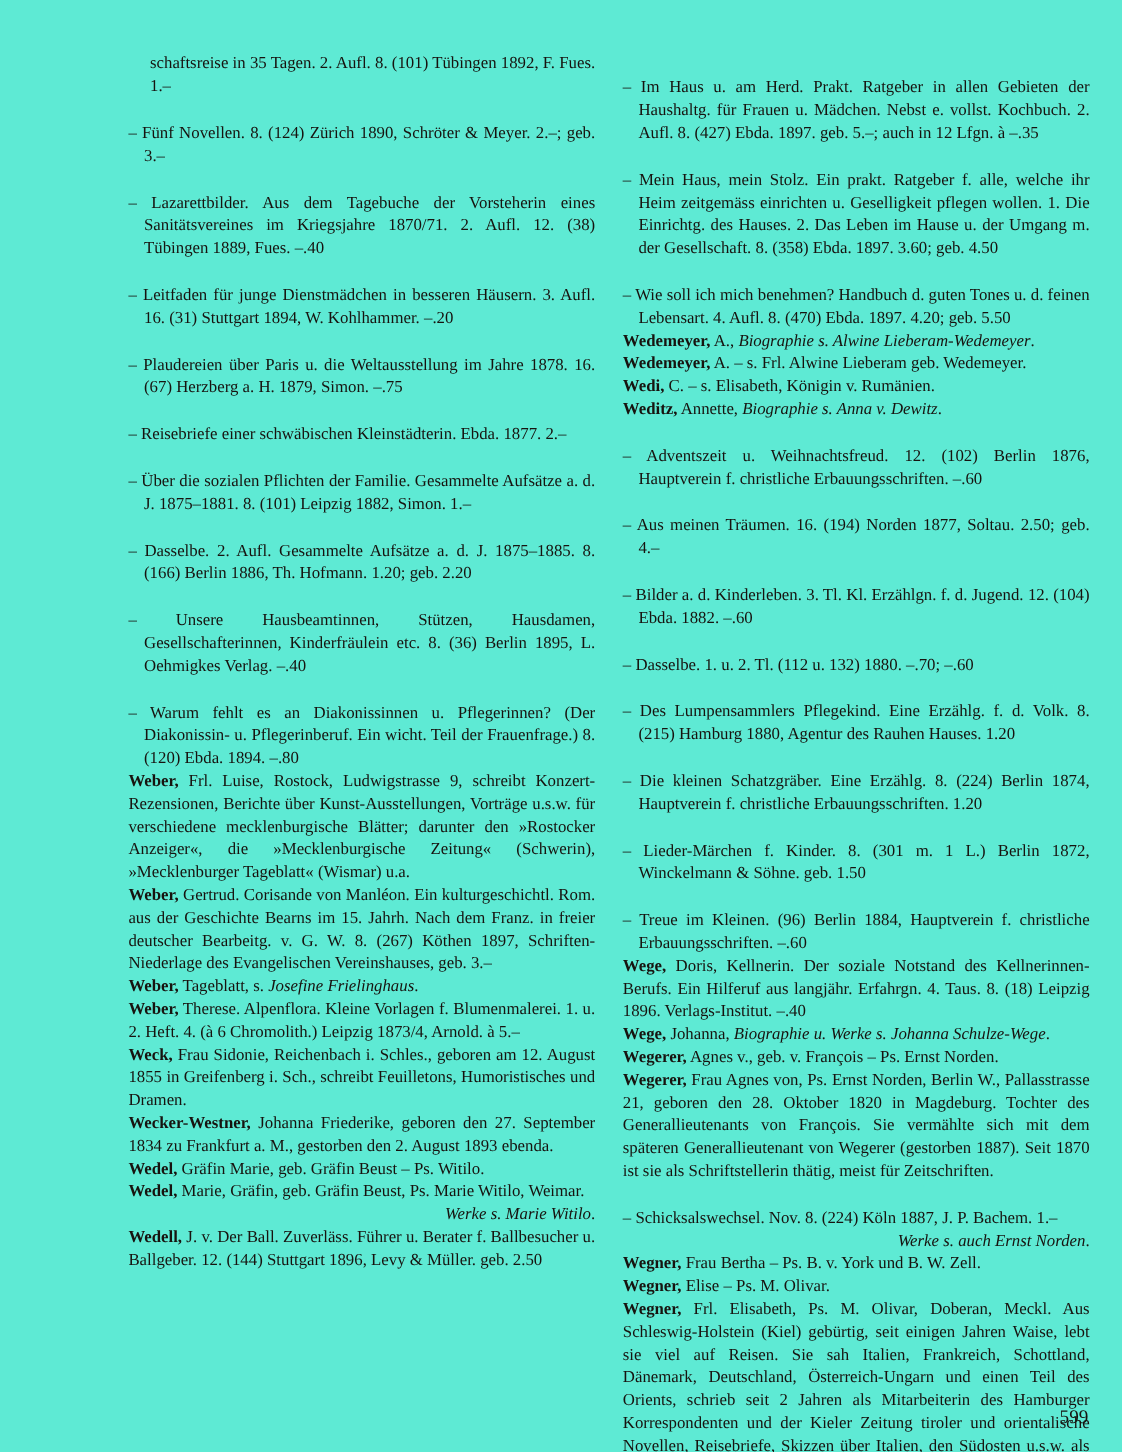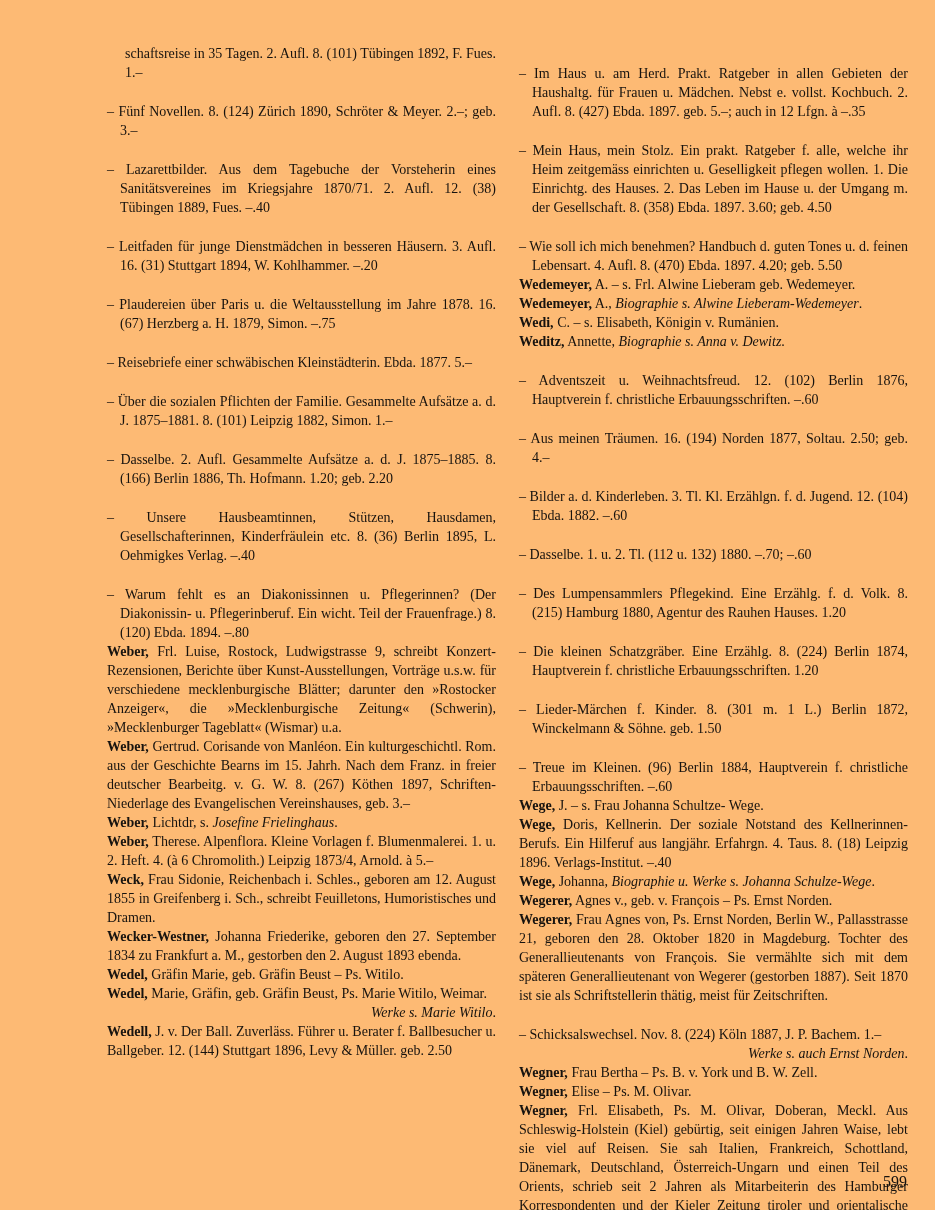--- a/index.html
+++ b/index.html
@@ -6,21 +6,21 @@
     margin: 0;
     padding: 0;
     background: #fbfbf9;
   }
   .page {
     position: relative;
     width: 935px;
     height: 1210px;
     box-sizing: border-box;
     padding: 44px 27px 0 107px;
-    background: #fdba74;
+    background: #5eead4;
     font-family: "Liberation Serif", "DejaVu Serif", serif;
     font-size: 14px;
     line-height: 19px;
     color: #17130f;
     overflow: hidden;
   }
   .columns {
     display: flex;
     gap: 23px;
   }
@@ -61,53 +61,52 @@
 <body>
 
 <div class="page">
   <div class="columns">
     <div class="col" id="col-left">
         <p class="para continuation"><span>schaftsreise in 35 Tagen. 2. Aufl. 8. (101) Tübingen 1892, F. Fues. 1.–</span></p>
         <p class="para dash"><span>– Fünf Novellen. 8. (124) Zürich 1890, Schröter &amp; Meyer. 2.–; geb. 3.–</span></p>
         <p class="para dash"><span>– Lazarettbilder. Aus dem Tagebuche der Vorsteherin eines Sanitätsvereines im Kriegsjahre 1870/71. 2. Aufl. 12. (38) Tübingen 1889, Fues. –.40</span></p>
         <p class="para dash"><span>– Leitfaden für junge Dienstmädchen in besseren Häusern. 3. Aufl. 16. (31) Stuttgart 1894, W. Kohlhammer. –.20</span></p>
         <p class="para dash"><span>– Plaudereien über Paris u. die Weltausstellung im Jahre 1878. 16. (67) Herzberg a. H. 1879, Simon. –.75</span></p>
-        <p class="para dash"><span>– Reisebriefe einer schwäbischen Kleinstädterin. Ebda. 1877. 5.–</span></p>
+        <p class="para dash"><span>– Reisebriefe einer schwäbischen Kleinstädterin. Ebda. 1877. 2.–</span></p>
         <p class="para dash"><span>– Über die sozialen Pflichten der Familie. Gesammelte Aufsätze a. d. J. 1875–1881. 8. (101) Leipzig 1882, Simon. 1.–</span></p>
         <p class="para dash"><span>– Dasselbe. 2. Aufl. Gesammelte Aufsätze a. d. J. 1875–1885. 8. (166) Berlin 1886, Th. Hofmann. 1.20; geb. 2.20</span></p>
         <p class="para dash"><span>– Unsere Hausbeamtinnen, Stützen, Hausdamen, Gesellschafterinnen, Kinderfräulein etc. 8. (36) Berlin 1895, L. Oehmigkes Verlag. –.40</span></p>
         <p class="para dash"><span>– Warum fehlt es an Diakonissinnen u. Pflegerinnen? (Der Diakonissin- u. Pflegerinberuf. Ein wicht. Teil der Frauenfrage.) 8. (120) Ebda. 1894. –.80</span></p>
         <p class="para entry"><b>Weber,</b><span> Frl. Luise, Rostock, Ludwigstrasse 9, schreibt Konzert-Rezensionen, Berichte über Kunst-Ausstellungen, Vorträge u.s.w. für verschiedene mecklenburgische Blätter; darunter den »Rostocker Anzeiger«, die »Mecklenburgische Zeitung« (Schwerin), »Mecklenburger Tageblatt« (Wismar) u.a.</span></p>
         <p class="para entry"><b>Weber,</b><span> Gertrud. Corisande von Manléon. Ein kulturgeschichtl. Rom. aus der Geschichte Bearns im 15. Jahrh. Nach dem Franz. in freier deutscher Bearbeitg. v. G. W. 8. (267) Köthen 1897, Schriften-Niederlage des Evangelischen Vereinshauses, geb. 3.–</span></p>
-        <p class="para entry"><b>Weber,</b><span> Lichtdr, s. </span><i>Josefine Frielinghaus</i><span>.</span></p>
+        <p class="para entry"><b>Weber,</b><span> Tageblatt, s. </span><i>Josefine Frielinghaus</i><span>.</span></p>
         <p class="para entry"><b>Weber,</b><span> Therese. Alpenflora. Kleine Vorlagen f. Blumenmalerei. 1. u. 2. Heft. 4. (à 6 Chromolith.) Leipzig 1873/4, Arnold. à 5.–</span></p>
         <p class="para entry"><b>Weck,</b><span> Frau Sidonie, Reichenbach i. Schles., geboren am 12. August 1855 in Greifenberg i. Sch., schreibt Feuilletons, Humoristisches und Dramen.</span></p>
         <p class="para entry"><b>Wecker-Westner,</b><span> Johanna Friederike, geboren den 27. September 1834 zu Frankfurt a. M., gestorben den 2. August 1893 ebenda.</span></p>
         <p class="para entry"><b>Wedel,</b><span> Gräfin Marie, geb. Gräfin Beust – Ps. Witilo.</span></p>
         <p class="para entry"><b>Wedel,</b><span> Marie, Gräfin, geb. Gräfin Beust, Ps. Marie Witilo, Weimar.</span></p>
         <p class="para werke"><i>Werke s. Marie Witilo</i><span>.</span></p>
         <p class="para entry"><b>Wedell,</b><span> J. v. Der Ball. Zuverläss. Führer u. Berater f. Ballbesucher u. Ballgeber. 12. (144) Stuttgart 1896, Levy &amp; Müller. geb. 2.50</span></p>
       </div>
     <div class="col" id="col-right">
         <p class="para dash"><span>– Im Haus u. am Herd. Prakt. Ratgeber in allen Gebieten der Haushaltg. für Frauen u. Mädchen. Nebst e. vollst. Kochbuch. 2. Aufl. 8. (427) Ebda. 1897. geb. 5.–; auch in 12 Lfgn. à –.35</span></p>
         <p class="para dash"><span>– Mein Haus, mein Stolz. Ein prakt. Ratgeber f. alle, welche ihr Heim zeitgemäss einrichten u. Geselligkeit pflegen wollen. 1. Die Einrichtg. des Hauses. 2. Das Leben im Hause u. der Umgang m. der Gesellschaft. 8. (358) Ebda. 1897. 3.60; geb. 4.50</span></p>
         <p class="para dash"><span>– Wie soll ich mich benehmen? Handbuch d. guten Tones u. d. feinen Lebensart. 4. Aufl. 8. (470) Ebda. 1897. 4.20; geb. 5.50</span></p>
+        <p class="para entry"><b>Wedemeyer,</b><span> A., </span><i>Biographie s. Alwine Lieberam-Wedemeyer</i><span>.</span></p>
         <p class="para entry"><b>Wedemeyer,</b><span> A. – s. Frl. Alwine Lieberam geb. Wedemeyer.</span></p>
-        <p class="para entry"><b>Wedemeyer,</b><span> A., </span><i>Biographie s. Alwine Lieberam-Wedemeyer</i><span>.</span></p>
         <p class="para entry"><b>Wedi,</b><span> C. – s. Elisabeth, Königin v. Rumänien.</span></p>
         <p class="para entry"><b>Weditz,</b><span> Annette, </span><i>Biographie s. Anna v. Dewitz</i><span>.</span></p>
         <p class="para dash"><span>– Adventszeit u. Weihnachtsfreud. 12. (102) Berlin 1876, Hauptverein f. christliche Erbauungsschriften. –.60</span></p>
         <p class="para dash"><span>– Aus meinen Träumen. 16. (194) Norden 1877, Soltau. 2.50; geb. 4.–</span></p>
         <p class="para dash"><span>– Bilder a. d. Kinderleben. 3. Tl. Kl. Erzählgn. f. d. Jugend. 12. (104) Ebda. 1882. –.60</span></p>
         <p class="para dash"><span>– Dasselbe. 1. u. 2. Tl. (112 u. 132) 1880. –.70; –.60</span></p>
         <p class="para dash"><span>– Des Lumpensammlers Pflegekind. Eine Erzählg. f. d. Volk. 8. (215) Hamburg 1880, Agentur des Rauhen Hauses. 1.20</span></p>
         <p class="para dash"><span>– Die kleinen Schatzgräber. Eine Erzählg. 8. (224) Berlin 1874, Hauptverein f. christliche Erbauungsschriften. 1.20</span></p>
         <p class="para dash"><span>– Lieder-Märchen f. Kinder. 8. (301 m. 1 L.) Berlin 1872, Winckelmann &amp; Söhne. geb. 1.50</span></p>
         <p class="para dash"><span>– Treue im Kleinen. (96) Berlin 1884, Hauptverein f. christliche Erbauungsschriften. –.60</span></p>
-        <p class="para entry"><b>Wege,</b><span> J. – s. Frau Johanna Schultze- Wege.</span></p>
         <p class="para entry"><b>Wege,</b><span> Doris, Kellnerin. Der soziale Notstand des Kellnerinnen-Berufs. Ein Hilferuf aus langjähr. Erfahrgn. 4. Taus. 8. (18) Leipzig 1896. Verlags-Institut. –.40</span></p>
         <p class="para entry"><b>Wege,</b><span> Johanna, </span><i>Biographie u. Werke s. Johanna Schulze-Wege</i><span>.</span></p>
         <p class="para entry"><b>Wegerer,</b><span> Agnes v., geb. v. François – Ps. Ernst Norden.</span></p>
         <p class="para entry"><b>Wegerer,</b><span> Frau Agnes von, Ps. Ernst Norden, Berlin W., Pallasstrasse 21, geboren den 28. Oktober 1820 in Magdeburg. Tochter des Generallieutenants von François. Sie vermählte sich mit dem späteren Generallieutenant von Wegerer (gestorben 1887). Seit 1870 ist sie als Schriftstellerin thätig, meist für Zeitschriften.</span></p>
         <p class="para dash"><span>– Schicksalswechsel. Nov. 8. (224) Köln 1887, J. P. Bachem. 1.–</span></p>
         <p class="para werke"><i>Werke s. auch Ernst Norden</i><span>.</span></p>
         <p class="para entry"><b>Wegner,</b><span> Frau Bertha – Ps. B. v. York und B. W. Zell.</span></p>
         <p class="para entry"><b>Wegner,</b><span> Elise – Ps. M. Olivar.</span></p>
         <p class="para entry"><b>Wegner,</b><span> Frl. Elisabeth, Ps. M. Olivar, Doberan, Meckl. Aus Schleswig-Holstein (Kiel) gebürtig, seit einigen Jahren Waise, lebt sie viel auf Reisen. Sie sah Italien, Frankreich, Schottland, Dänemark, Deutschland, Österreich-Ungarn und einen Teil des Orients, schrieb seit 2 Jahren als Mitarbeiterin des Hamburger Korrespondenten und der Kieler Zeitung tiroler und orientalische Novellen, Reisebriefe, Skizzen über Italien, den Südosten u.s.w. als Korresponden-</span></p>
       </div>

